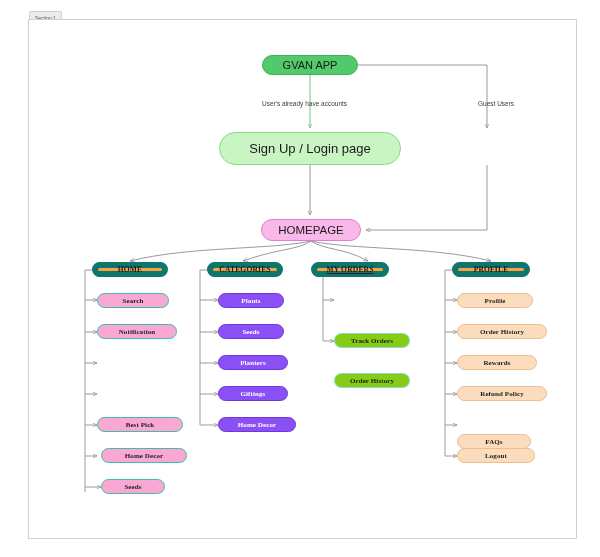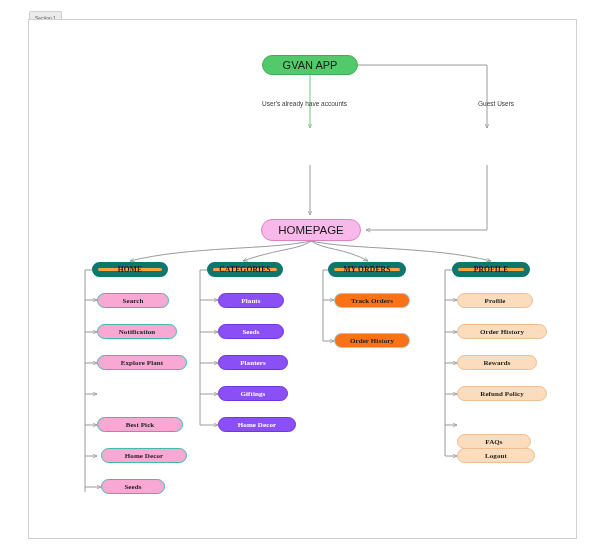--- a/index.html
+++ b/index.html
@@ -142,21 +142,21 @@
     font-weight: bold;
     font-size: 7px;
     letter-spacing: 0.1px;
     color: #1d1d1d;
     height: 15px;
     border-width: 1px;
     border-style: solid;
   }
   .leaf-teal   { background: #f9a8d4; border-color: #3fbdab; }
   .leaf-purple { background: #8a4ff5; border-color: #6f35de; color: #ffffff; }
-  .leaf-cyan   { background: #f97316; border-color: #8fd6ce; }
+  .leaf-cyan   { background: #84cc16; border-color: #8fd6ce; margin-top: 40px; }
   .leaf-peach  { background: #fbdcbc; border-color: #eebd92; }
 </style>
 </head>
 <body>
 
 <div id="app">
   <div id="page">
 
     <div id="section-tab">Section 1</div>
 
@@ -212,46 +212,46 @@
         <path d="M 445 332 L 457 332" marker-end="url(#arrow)"></path>
         <path d="M 445 363 L 457 363" marker-end="url(#arrow)"></path>
         <path d="M 445 394 L 457 394" marker-end="url(#arrow)"></path>
         <path d="M 445 425 L 457 425" marker-end="url(#arrow)"></path>
         <path d="M 445 456 L 457 456" marker-end="url(#arrow)"></path>
       </g>
     </svg>
 
     <div class="node flow node-gvan">GVAN APP</div>
 
+    <div class="node flow node-signup">Sign Up / Login page</div>
 
 
     <div class="node flow node-homepage">HOMEPAGE</div>
 
     <div class="edge-label lbl-users">User's already have accounts</div>
 
     <div class="edge-label lbl-guest">Guest Users</div>
 
     <div class="node col-head" style="left:92px; top:262px; width:76px;">HOME</div>
 
     <div class="node leaf leaf-teal" style="left:97px; top:293px; width:72px;">Search</div>
     <div class="node leaf leaf-teal" style="left:97px; top:324px; width:80px;">Notification</div>
-    <div class="node leaf leaf-teal" style="left:97px; top:355px; width:90px;">Explore Plant</div>
     <div class="node leaf leaf-teal" style="left:97px; top:417px; width:86px;">Best Pick</div>
     <div class="node leaf leaf-teal" style="left:101px; top:448px; width:86px;">Home Decor</div>
     <div class="node leaf leaf-teal" style="left:101px; top:479px; width:64px;">Seeds</div>
 
     <div class="node col-head" style="left:207px; top:262px; width:76px;">CATEGORIES</div>
 
     <div class="node leaf leaf-purple" style="left:218px; top:293px; width:66px;">Plants</div>
     <div class="node leaf leaf-purple" style="left:218px; top:324px; width:66px;">Seeds</div>
     <div class="node leaf leaf-purple" style="left:218px; top:355px; width:70px;">Planters</div>
     <div class="node leaf leaf-purple" style="left:218px; top:386px; width:70px;">Giftings</div>
     <div class="node leaf leaf-purple" style="left:218px; top:417px; width:78px;">Home Decor</div>
 
-    <div class="node col-head" style="left:328px; top:262px; width:78px;">MY ORDERS</div>
+    <div class="node col-head" style="left:311px; top:262px; width:78px;text-decoration:underline;">MY ORDERS</div>
 
     <div class="node leaf leaf-cyan" style="left:334px; top:293px; width:76px;">Track Orders</div>
     <div class="node leaf leaf-cyan" style="left:334px; top:333px; width:76px;">Order History</div>
 
     <div class="node col-head" style="left:452px; top:262px; width:78px;">PROFILE</div>
 
     <div class="node leaf leaf-peach" style="left:457px; top:293px; width:76px;">Profile</div>
     <div class="node leaf leaf-peach" style="left:457px; top:324px; width:90px;">Order History</div>
     <div class="node leaf leaf-peach" style="left:457px; top:355px; width:80px;">Rewards</div>
     <div class="node leaf leaf-peach" style="left:457px; top:386px; width:90px;">Refund Policy</div>

